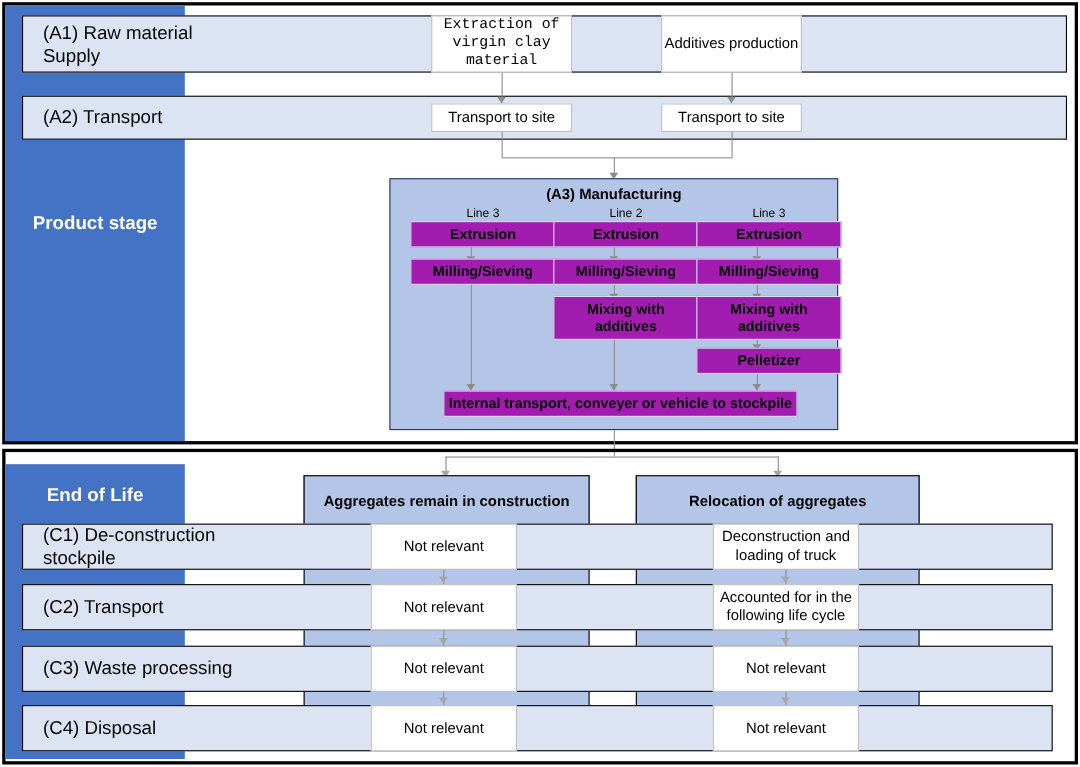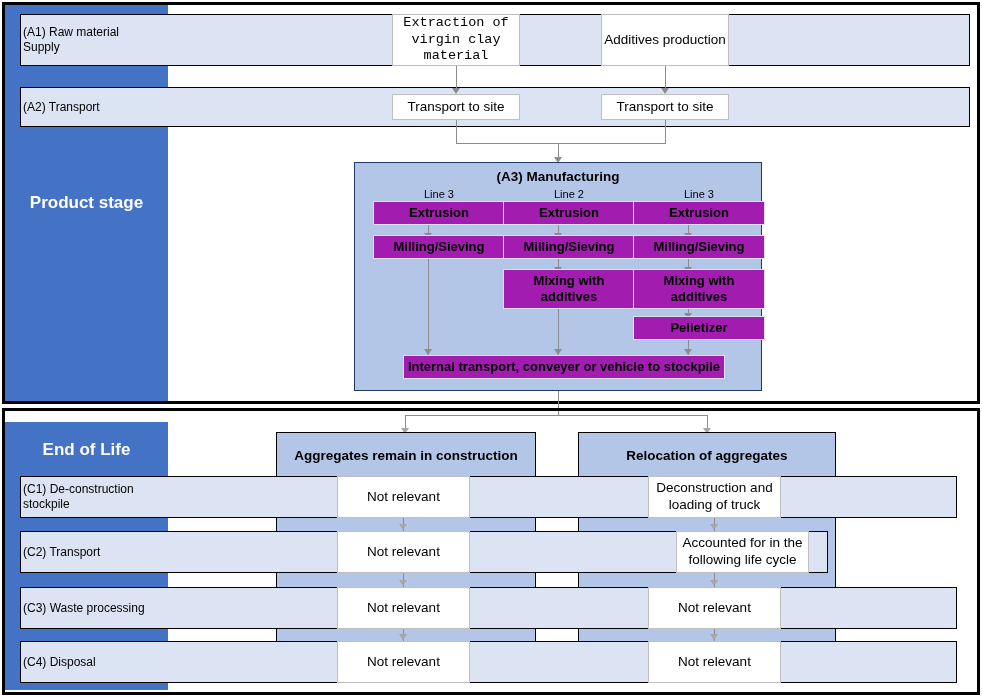--- a/index.html
+++ b/index.html
@@ -12,21 +12,21 @@
   
   .abs{position:absolute;box-sizing:border-box;}
 
   .stage-label{
     background:#4472C4;color:#fff;font-weight:bold;font-size:17px;
     display:flex;align-items:center;justify-content:center;text-align:center;
   }
   .row-band{
     background:#DCE4F4;border:1px solid #000;
     display:flex;align-items:center;
-    font-size:12px;color:#000;padding-left:2px;
+    font-size:17px;color:#000;padding-left:18px;
     white-space:pre-line;line-height:1.25;
   }
 
   .col-band{background:#B4C6E7;border:1px solid #000;}
 
   .col-header{
     background:#B4C6E7;border:1px solid #000;
     display:flex;align-items:center;justify-content:center;text-align:center;
     font-weight:bold;font-size:13.5px;color:#000;line-height:1.25;
   }
@@ -162,36 +162,36 @@
   <div class="abs col-band" style="left:578px;top:432px;width:258px;height:240px;"></div>
 
   <div class="abs col-header" style="left:276px;top:432px;width:260px;height:48px;">Aggregates remain in
 construction</div>
   <div class="abs col-header" style="left:578px;top:432px;width:258px;height:48px;">Relocation of aggregates</div>
 
   <div class="abs row-band" style="left:20px;top:476px;width:937px;height:42px;">
     <span>(C1) De-construction
 stockpile</span>
   </div>
-  <div class="abs row-band" style="left:20px;top:531px;width:808px;height:42px;">
+  <div class="abs row-band" style="left:20px;top:531px;width:937px;height:42px;">
     <span>(C2) Transport</span>
   </div>
   <div class="abs row-band" style="left:20px;top:587px;width:937px;height:42px;">
     <span>(C3) Waste processing</span>
   </div>
   <div class="abs row-band" style="left:20px;top:641px;width:937px;height:42px;">
     <span>(C4) Disposal</span>
   </div>
 
   <div class="abs wbox" style="left:337px;top:476px;width:133px;height:42px;">Not relevant</div>
   <div class="abs wbox" style="left:648px;top:476px;width:133px;height:42px;">Deconstruction and
 loading of truck</div>
 
   <div class="abs wbox" style="left:337px;top:531px;width:133px;height:42px;">Not relevant</div>
-  <div class="abs wbox" style="left:648px;top:531px;width:133px;height:42px;margin-left:28px;">Accounted for in the
+  <div class="abs wbox" style="left:648px;top:531px;width:133px;height:42px;">Accounted for in the
 following life cycle</div>
 
   <div class="abs wbox" style="left:337px;top:587px;width:133px;height:42px;">Not relevant</div>
   <div class="abs wbox" style="left:648px;top:587px;width:133px;height:42px;">Not relevant</div>
 
   <div class="abs wbox" style="left:337px;top:641px;width:133px;height:42px;">Not relevant</div>
   <div class="abs wbox" style="left:648px;top:641px;width:133px;height:42px;">Not relevant</div>
 
   <div class="vline" style="left:403px;top:518px;height:13px;"></div>
   <div class="arrowhead lite" style="left:399px;top:524px;"></div>

